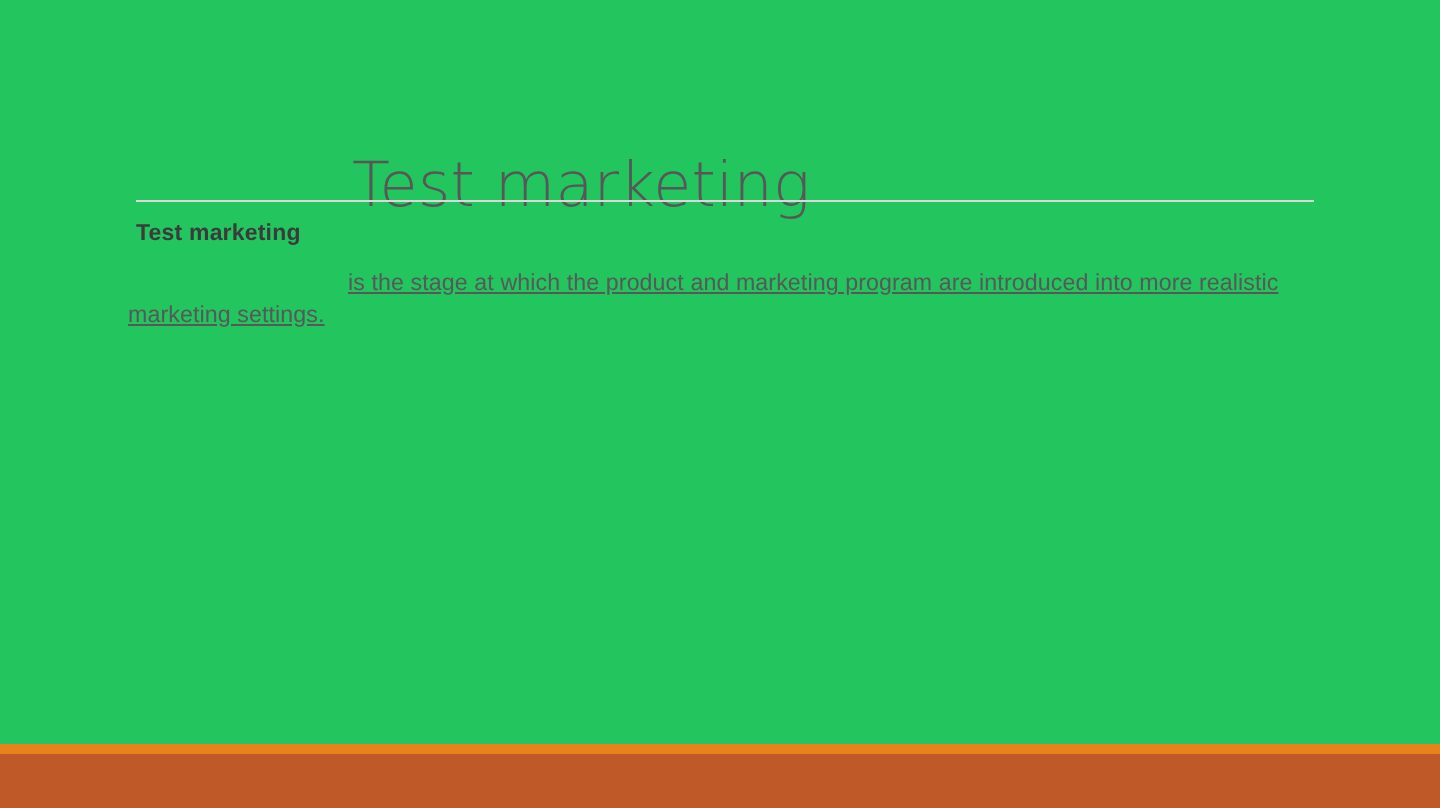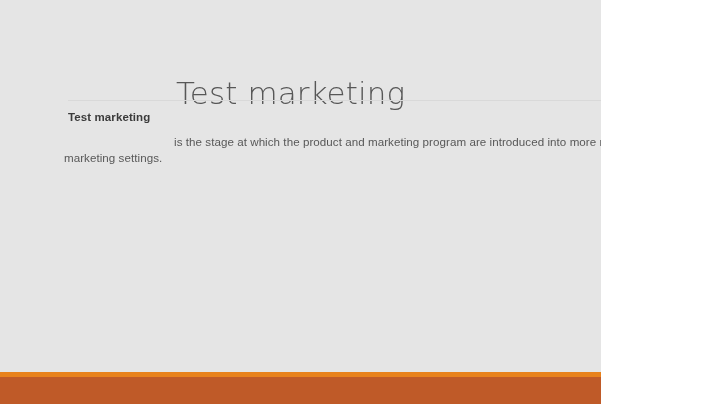--- a/index.html
+++ b/index.html
@@ -5,23 +5,23 @@
   html, body {
     margin: 0;
     padding: 0;
     background: #ffffff;
   }
   body {
     font-family: "Liberation Sans", sans-serif;
   }
   .slide {
     position: relative;
-    width: 601px;
+    width: 720px;
     height: 404px;
-    background: #e5e5e5;
+    background: #22c55e;
     overflow: hidden;
   }
 
   
   .slide-title {
     position: absolute;
     left: 176px;
     top: 52px;
     font-family: "DejaVu Sans", sans-serif;
     font-size: 31px;
@@ -63,20 +63,21 @@
     font-size: 11.6px;
     font-weight: normal;
     color: #585858;
     line-height: 15.5px;
     letter-spacing: 0.05px;
     margin: 0;
   }
   .para.first {
     margin-top: 8px;
     text-indent: 110px;
+    text-decoration: underline;
   }
   .para.second {
     margin-top: 17px;
     text-indent: 0;
   }
 
   
   .bar-light {
     position: absolute;
     left: 0;

